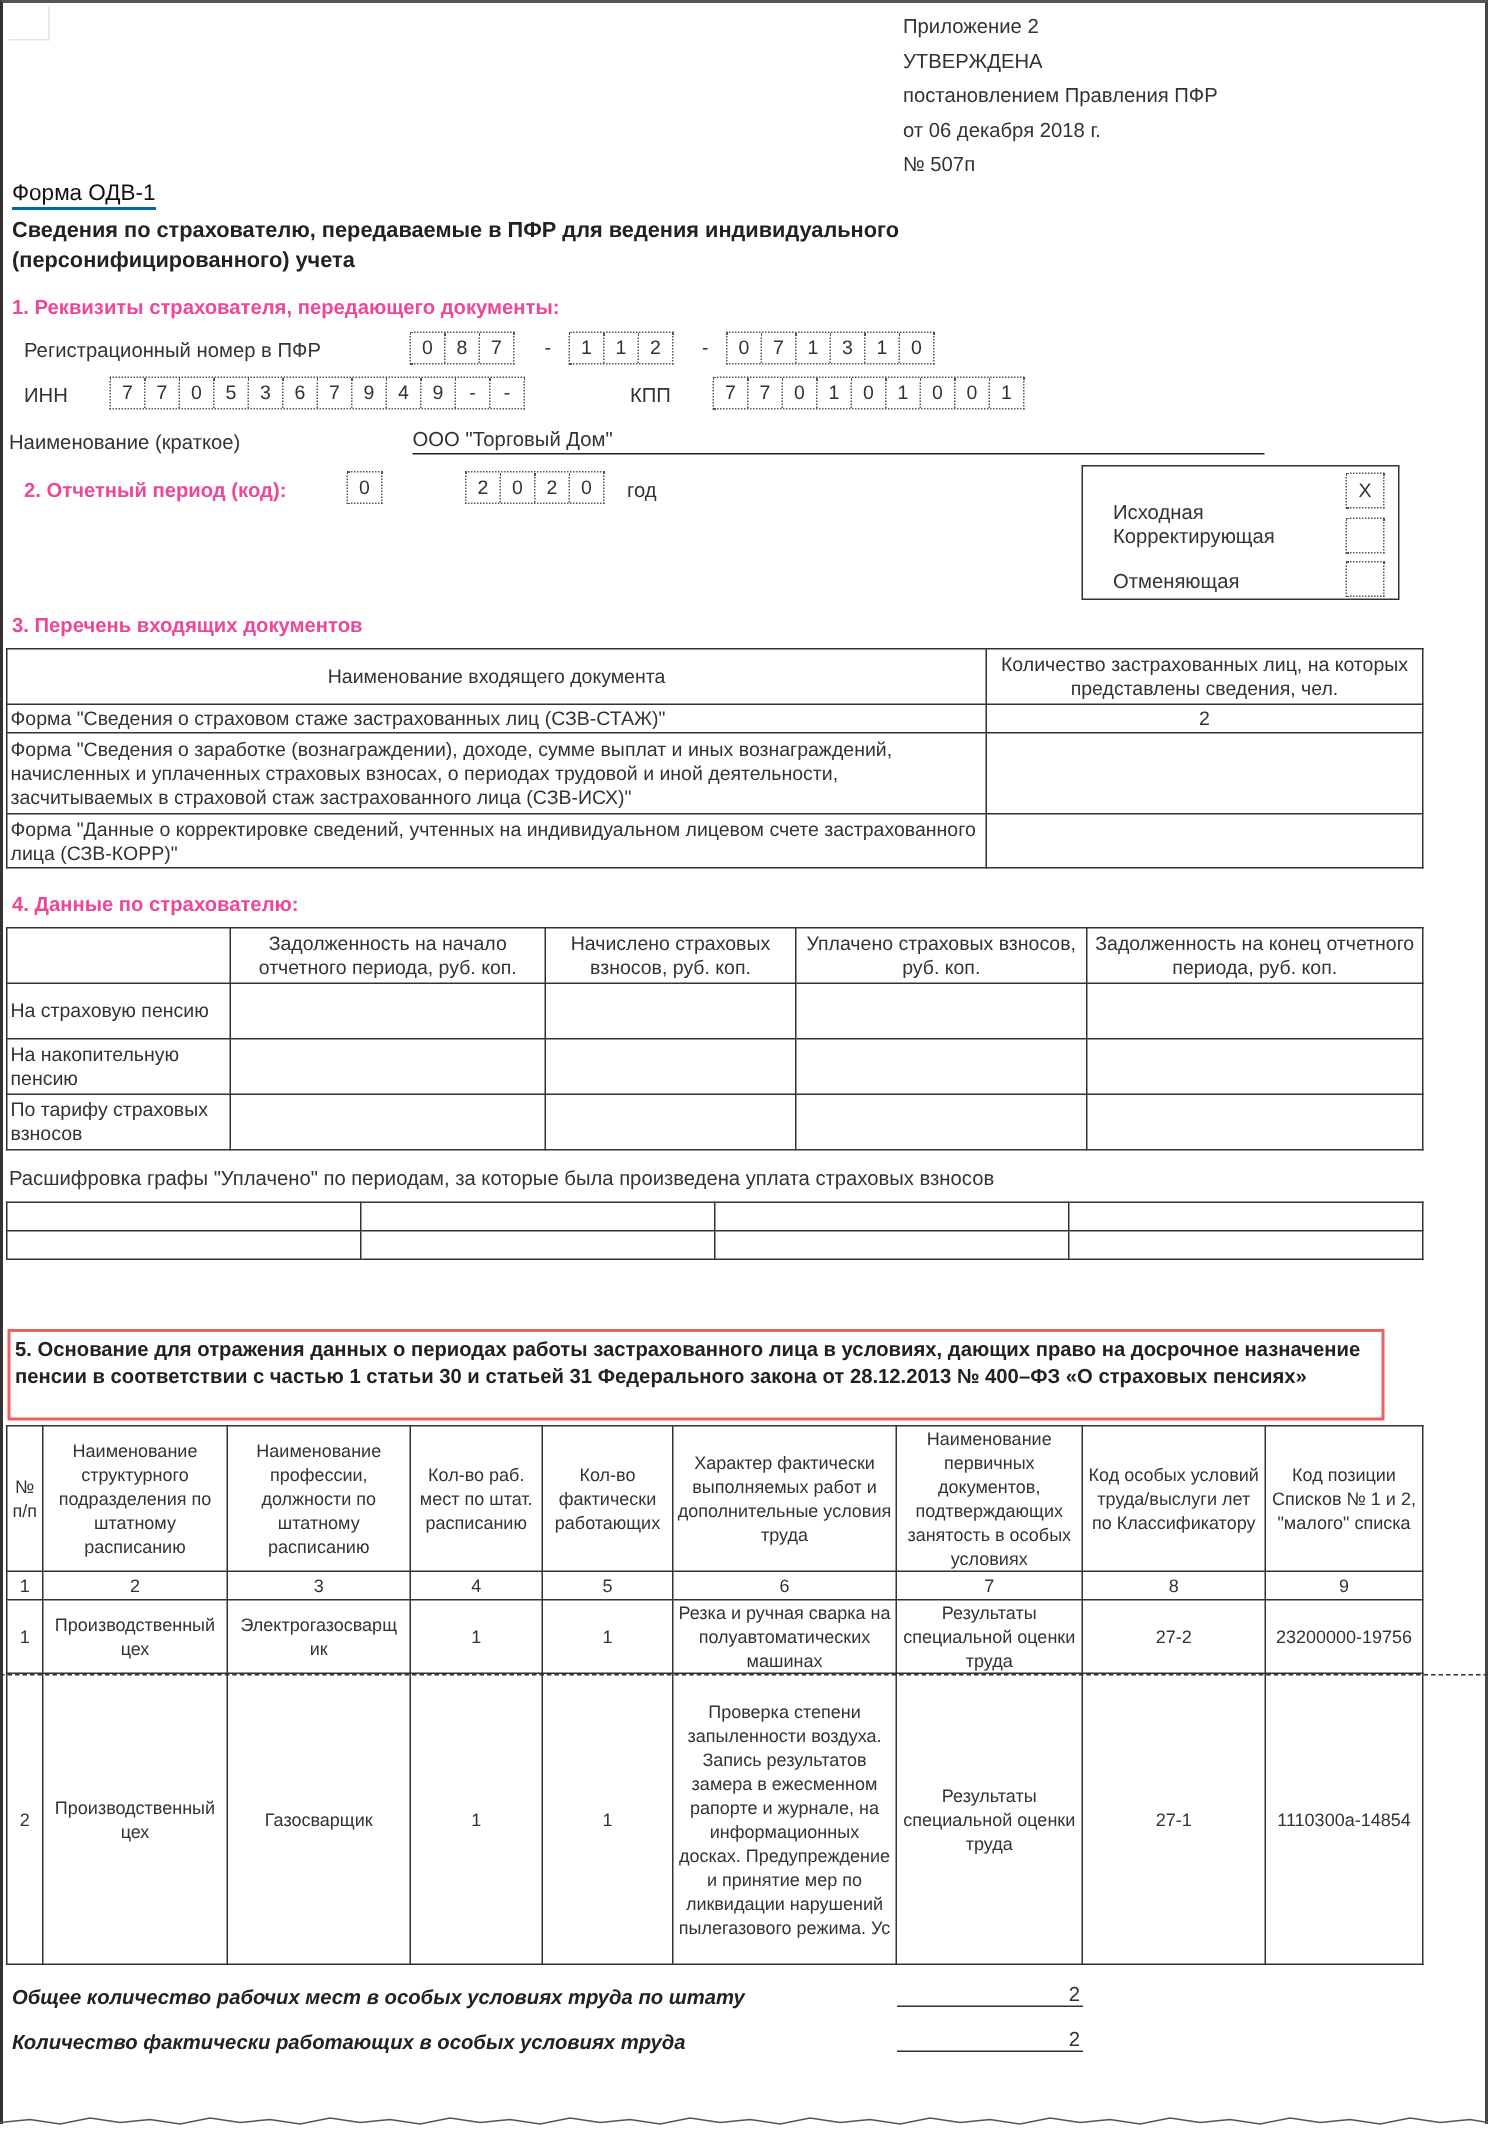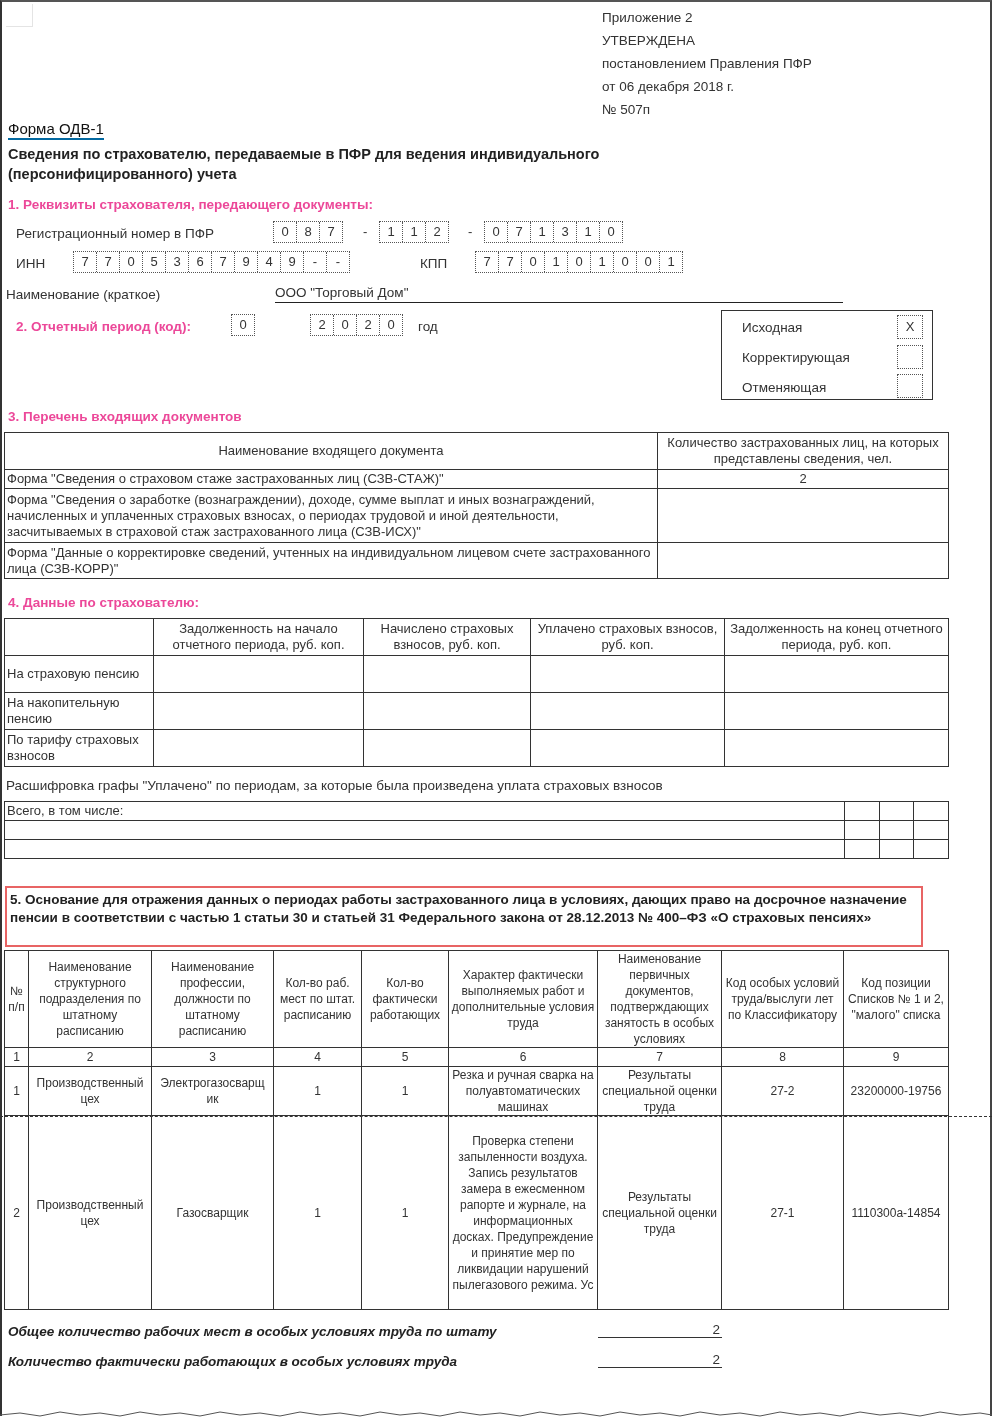--- a/index.html
+++ b/index.html
@@ -113,21 +113,21 @@
   </div>
 <div class="cells" id="year" style="left:310px; top:314px">
     <span>2</span>
     <span>0</span>
     <span>2</span>
     <span>0</span>
   </div>
 <div class="label" style="left:418px; top:319px">год</div>
 
 <div class="doc-type-box">
-  <div class="doc-type-row" style="top:9px">Исходная</div>
+  <div class="doc-type-row" style="top:23px">Исходная</div>
   <div class="chk" style="top:4px">X</div>
   <div class="doc-type-row" style="top:39px">Корректирующая</div>
   <div class="chk" style="top:34px"></div>
   <div class="doc-type-row" style="top:69px">Отменяющая</div>
   <div class="chk" style="top:63px"></div>
 </div>
 
 <div class="sec-head" style="top:409px">3. Перечень входящих документов</div>
 <table class="t3">
   <tbody>
@@ -180,26 +180,20 @@
     <td></td>
     <td></td>
     <td></td>
   </tr>
 </tbody>
   </table>
 
 <div class="label" style="left:6px; top:778px">Расшифровка графы "Уплачено" по периодам, за которые была произведена уплата страховых взносов</div>
 <table class="t4b">
   <tbody>
-  <tr style="height:19px">
-    <td>Всего, в том числе:</td>
-    <td></td>
-    <td></td>
-    <td></td>
-  </tr>
   <tr style="height:19px">
     <td></td>
     <td></td>
     <td></td>
     <td></td>
   </tr>
   <tr style="height:19px">
     <td></td>
     <td></td>
     <td></td>

